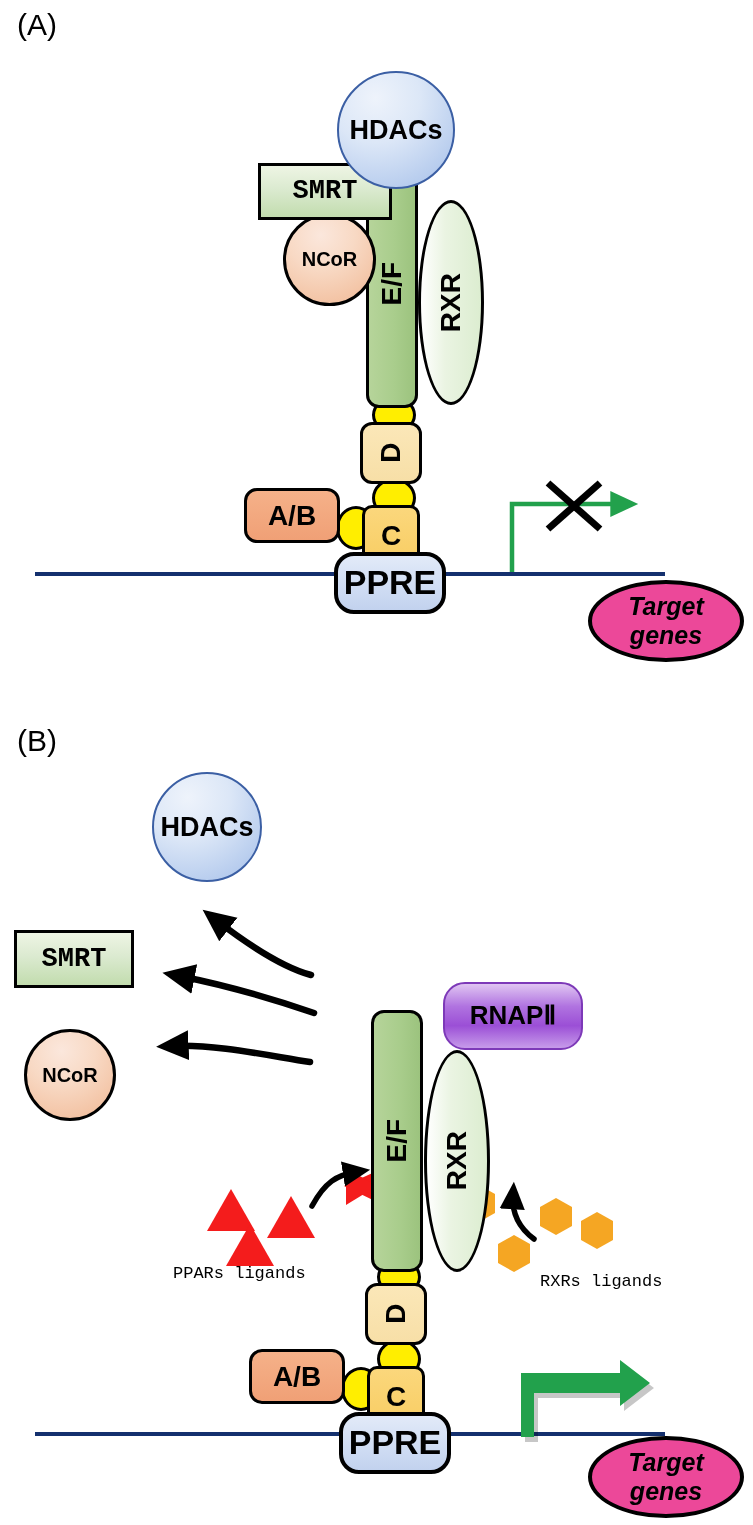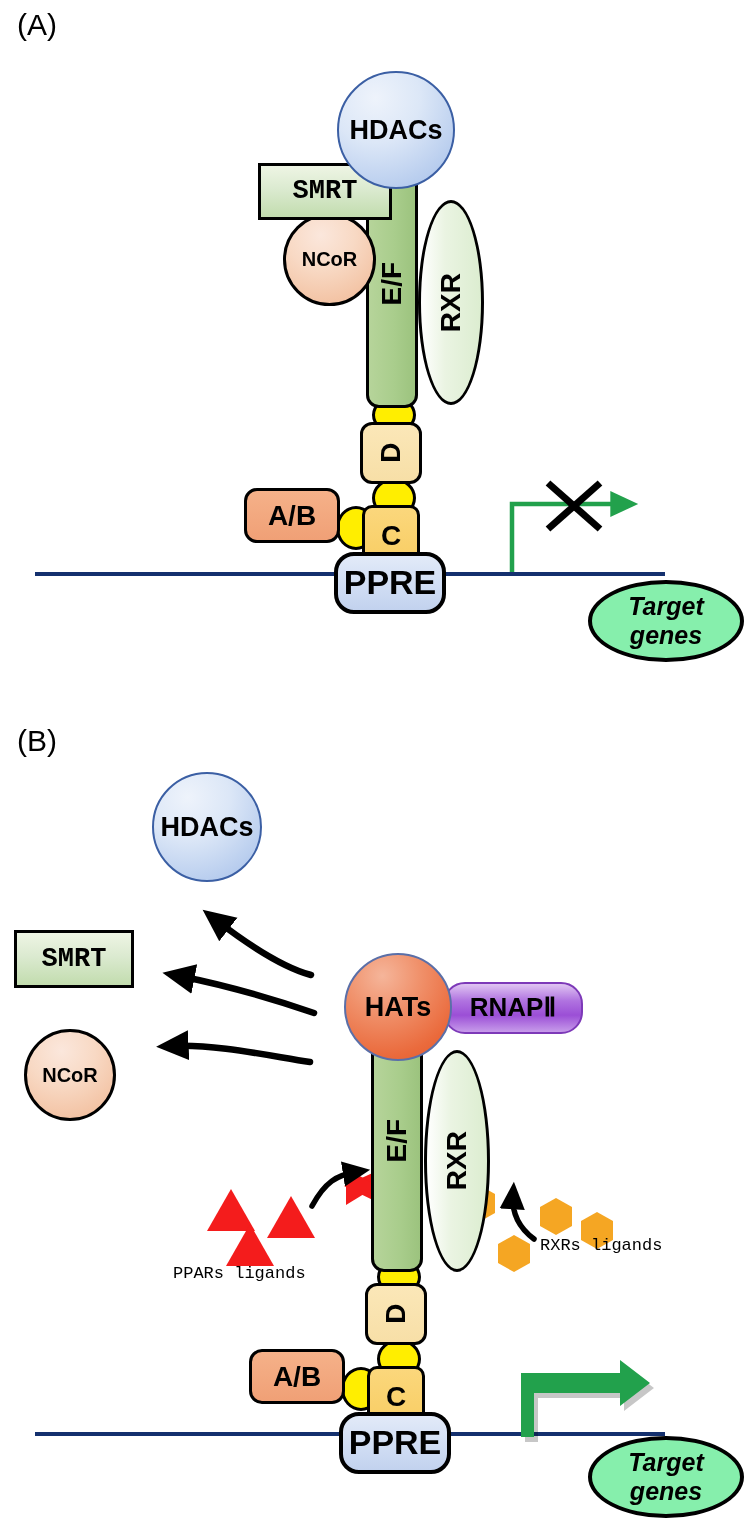--- a/index.html
+++ b/index.html
@@ -140,21 +140,21 @@
   
   .hinge {
     position: absolute;
     background: #ffee00;
     border: 3px solid #000000;
     border-radius: 50%;
     z-index: 16;
   }
   
   .target-genes {
-    background: #86efac;
+    background: #ec4899;
     border: 4px solid #000000;
     font-size: 25px;
     font-style: italic;
     font-weight: bold;
     flex-direction: column;
     line-height: 1.15;
     z-index: 12;
     text-align: center;
   }
   
@@ -254,31 +254,28 @@
   </div>
 
   <div class="hinge" style="left:377px; top:1258px; width:38px; height:32px;"></div>
   <div class="hinge" style="left:377px; top:1339px; width:38px; height:34px;"></div>
   <div class="hinge" style="left:341px; top:1367px; width:34px; height:38px;"></div>
 
   <div class="shape ellipse rxr" style="left:424px; top:1050px; width:66px; height:222px;">
     <span class="rot">RXR</span>
   </div>
 
-  <div class="shape rnapii" style="left:443px; top:982px; width:140px; height:52px;">
+  <div class="shape rnapii" style="left:443px; top:982px; width:140px; height:68px;">
     <span>RNAPⅡ</span>
   </div>
 
   <div class="shape ef" style="left:371px; top:1010px; width:52px; height:262px;">
     <span class="rot">E/F</span>
   </div>
 
-  <div class="shape circle hats" style="left:344px; top:953px; width:108px; height:108px;">
-    <span>HATs</span>
-  </div>
 
   <div class="shape dbox" style="left:365px; top:1283px; width:62px; height:62px;">
     <span class="rot">D</span>
   </div>
 
   <div class="shape cbox" style="left:367px; top:1366px; width:58px; height:62px;">
     <span>C</span>
   </div>
 
   <div class="shape abbox" style="left:249px; top:1349px; width:96px; height:55px;">
@@ -288,21 +285,21 @@
   <div class="shape ppre" style="left:339px; top:1412px; width:112px; height:62px;">
     <span>PPRE</span>
   </div>
 
   <div class="shape ellipse target-genes" style="left:588px; top:1436px; width:156px; height:82px;">
     <span>Target</span>
     <span>genes</span>
   </div>
 
   <div class="ligand-label" style="left:173px; top:1264px;">PPARs ligands</div>
-  <div class="ligand-label" style="left:540px; top:1236px;">RXRs ligands</div>
+  <div class="ligand-label" style="left:540px; top:1272px;">RXRs ligands</div>
 
   <svg class="overlay" viewBox="0 0 753 1525" xmlns="http://www.w3.org/2000/svg">
     <defs>
       <marker id="greenHead" markerWidth="7" markerHeight="7" refX="2.6" refY="3.5" orient="auto" markerUnits="strokeWidth">
         <path d="M0,0.6 L6.2,3.5 L0,6.4 z" fill="#22a14c"></path>
       </marker>
       <marker id="blackHead" markerWidth="5.2" markerHeight="5.2" refX="2.4" refY="2.6" orient="auto" markerUnits="strokeWidth">
         <path d="M0,0.3 L5,2.6 L0,4.9 z" fill="#000000"></path>
       </marker>
     </defs>

